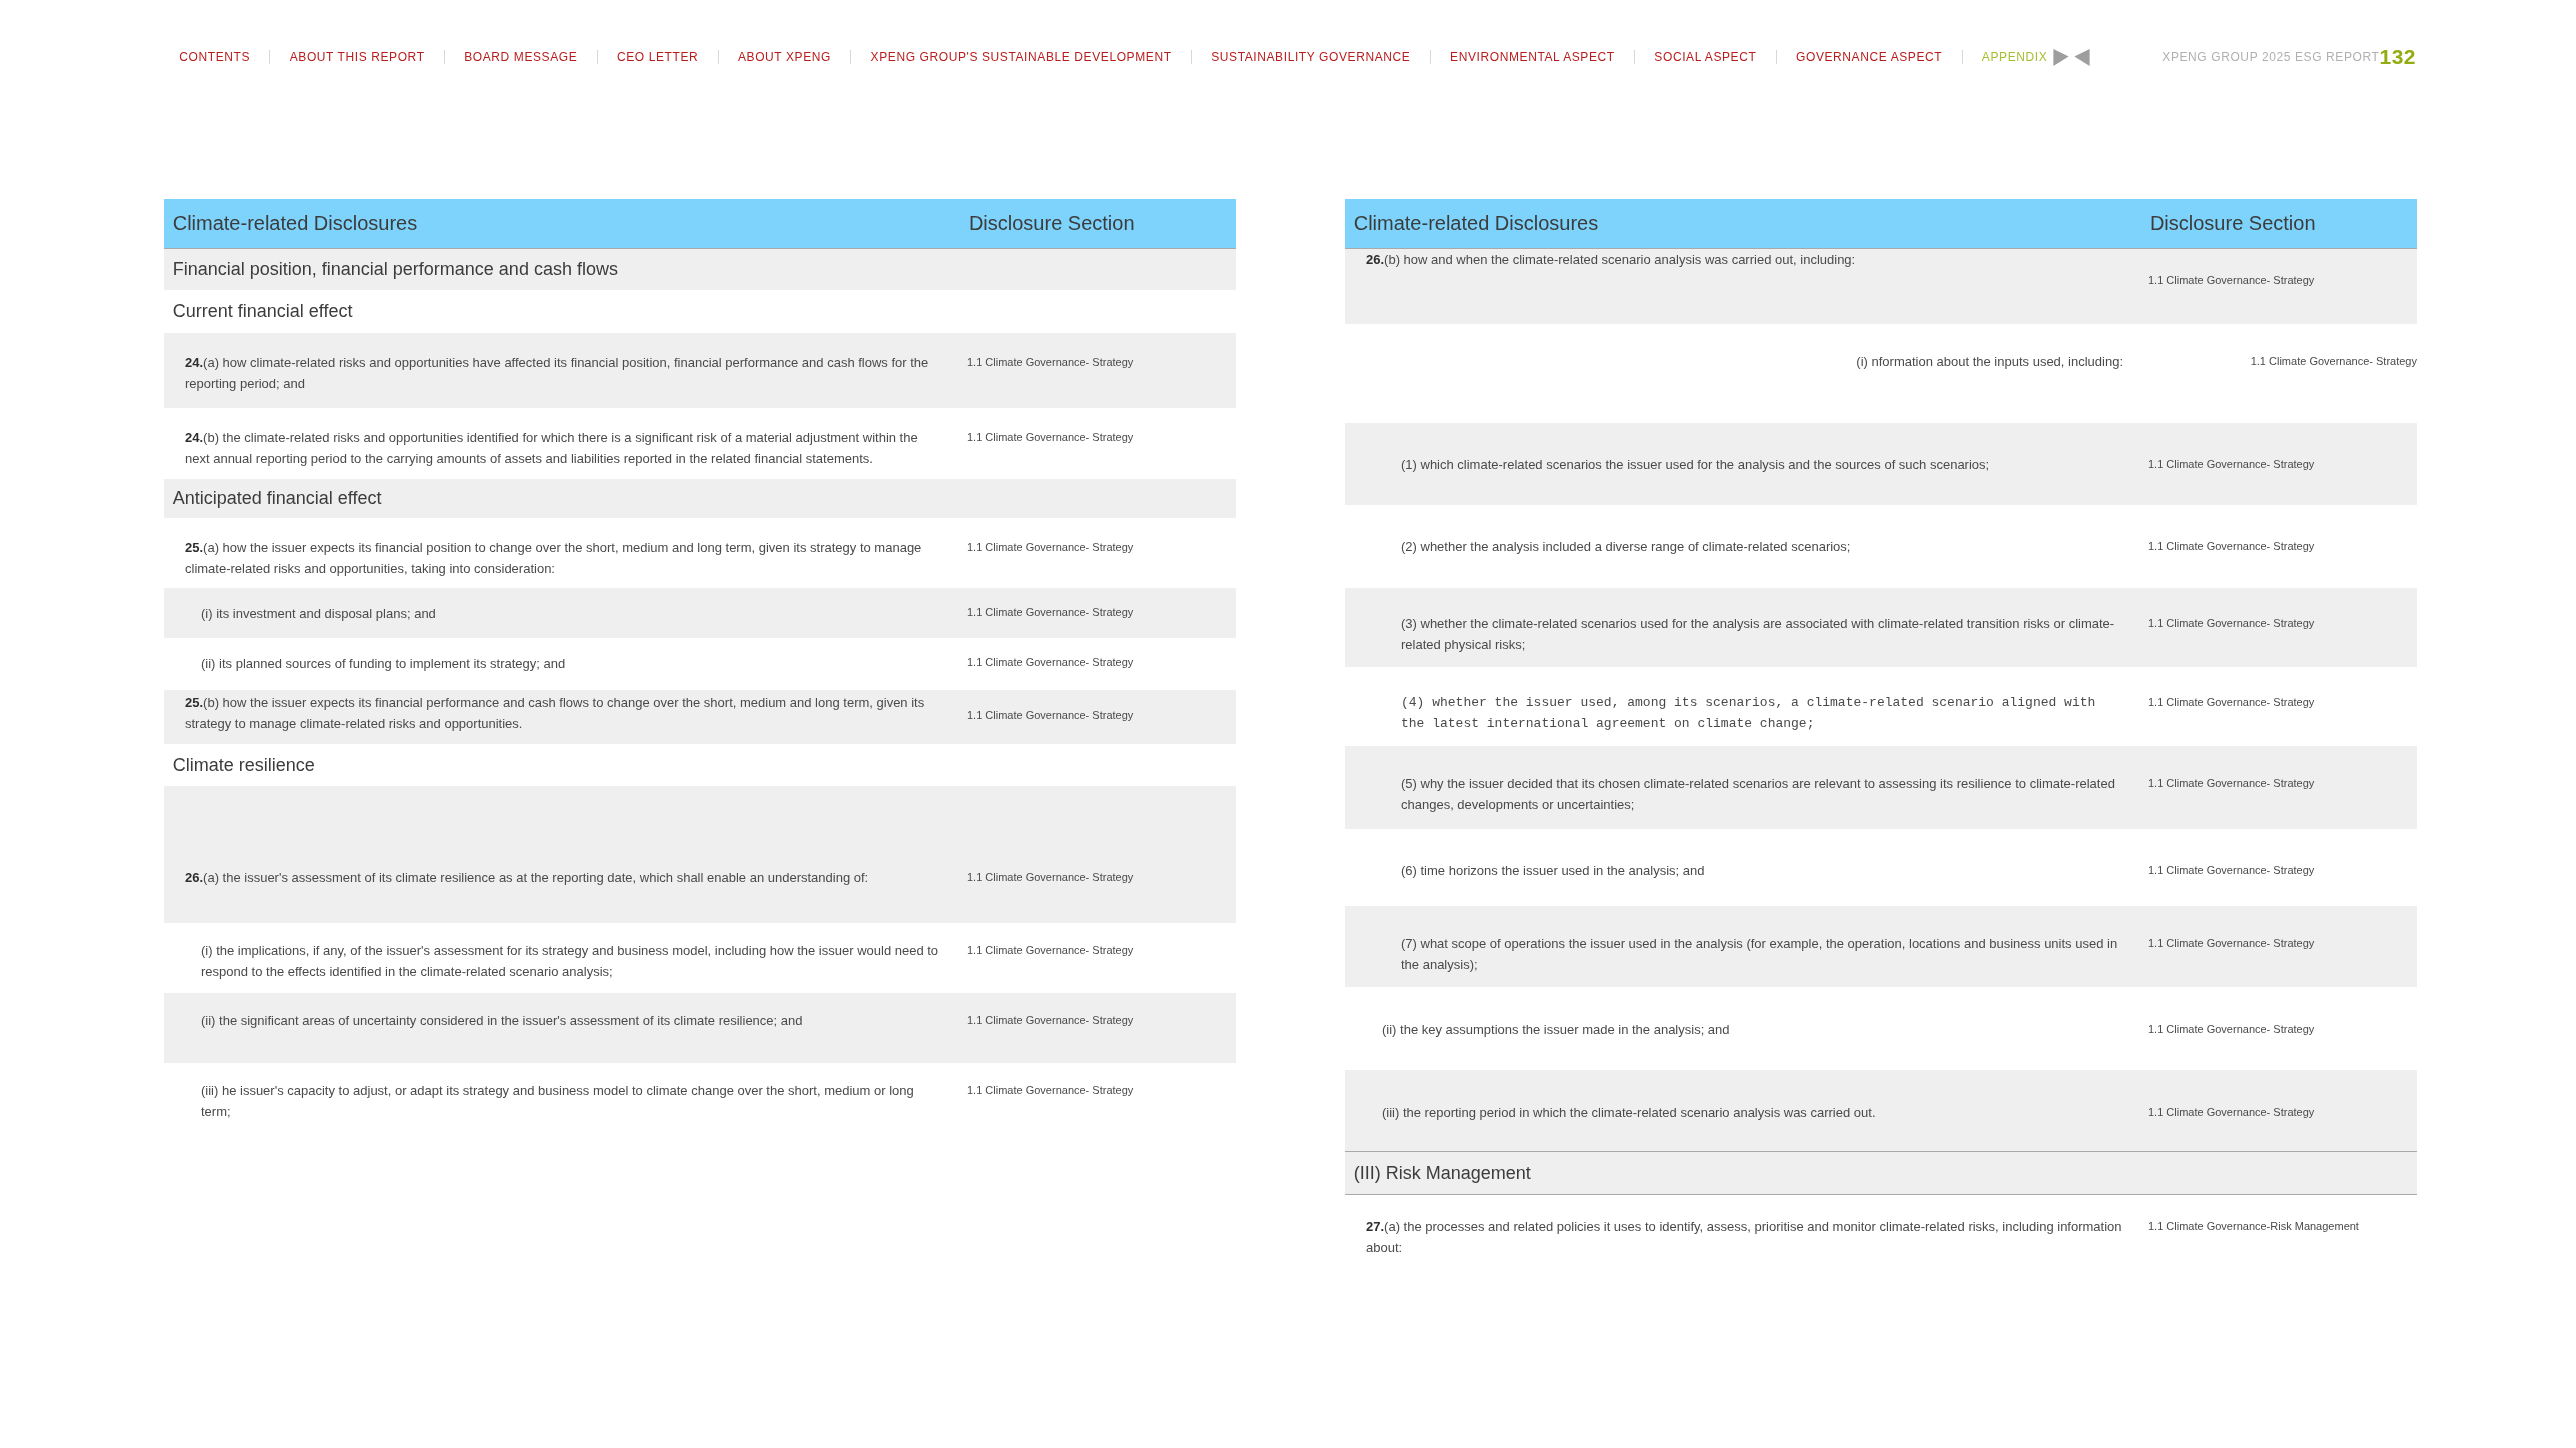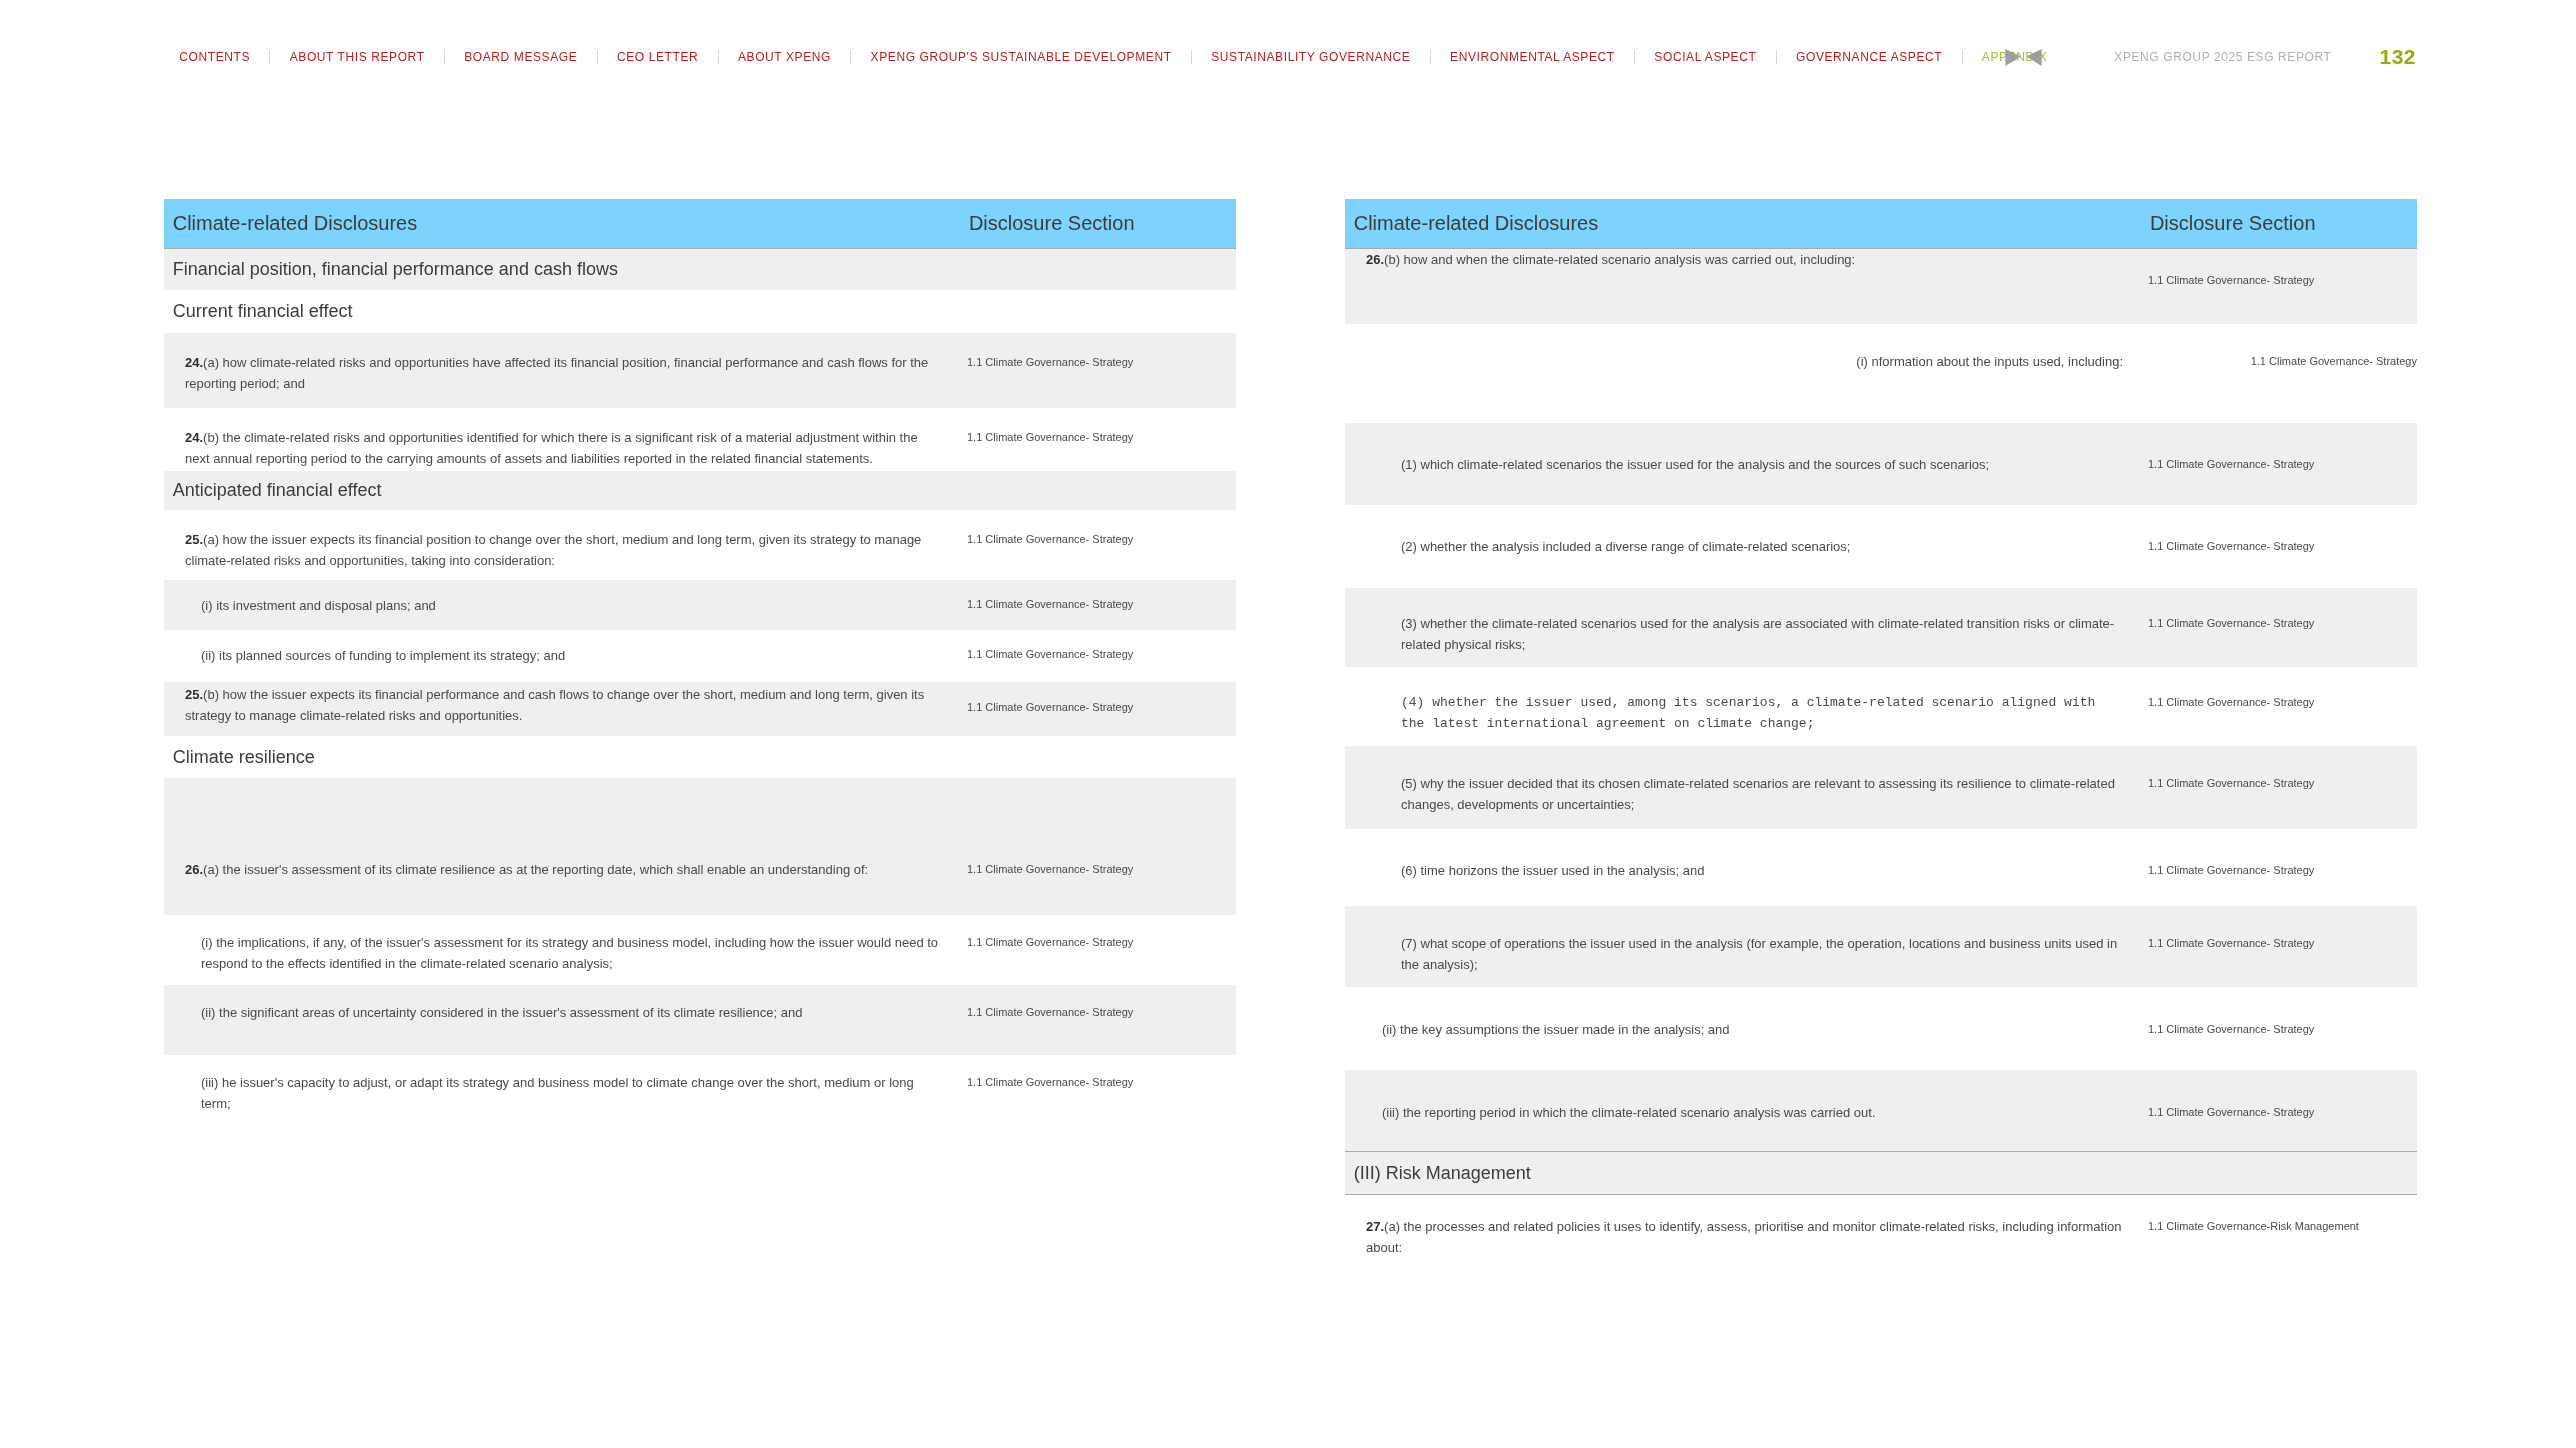--- a/index.html
+++ b/index.html
@@ -36,21 +36,20 @@
   .nav-right{
     position:absolute;right:0;top:0;height:114px;
     display:flex;align-items:center;
   }
   .logo-wrap{
     width:42px;height:29px;display:flex;align-items:center;justify-content:center;
     margin-right:70px;
   }
   .report-title{
     font-size:12px;letter-spacing:0.6px;color:#b0b0b0;white-space:nowrap;
-    margin-right:48px;
   }
   .page-num{
     font-size:21px;font-weight:bold;color:#93AC10;letter-spacing:0.5px;
     margin-right:160px;
   }
 
   
   .columns{
     position:absolute;top:199px;left:0;width:2576px;
   }
@@ -174,21 +173,21 @@
           <div class="band" style="height: 41px;">
             <div class="band-title">Financial position, financial performance and cash flows</div>
           </div>
           <div class="band white" style="height: 43px;">
             <div class="band-title">Current financial effect</div>
           </div>
           <div class="row alt" style="height: 75px;">
             <div class="row-main ind0" style="padding-top: 19.3px;"><span class="num">24.</span>(a) how climate-related risks and opportunities have affected its financial position, financial performance and cash flows for the reporting period; and</div>
             <div class="row-sec" style="padding-top: 21px;">1.1 Climate Governance- Strategy</div>
           </div>
-          <div class="row" style="height: 63px;">
+          <div class="row" style="height: 71px;">
             <div class="row-main ind0" style="padding-top: 19.3px;"><span class="num">24.</span>(b) the climate-related risks and opportunities identified for which there is a significant risk of a material adjustment within the next annual reporting period to the carrying amounts of assets and liabilities reported in the related financial statements.</div>
             <div class="row-sec" style="padding-top: 21px;">1.1 Climate Governance- Strategy</div>
           </div>
           <div class="band" style="height: 39px;">
             <div class="band-title">Anticipated financial effect</div>
           </div>
           <div class="row" style="height: 70px;">
             <div class="row-main ind0" style="padding-top: 19.3px;"><span class="num">25.</span>(a) how the issuer expects its financial position to change over the short, medium and long term, given its strategy to manage climate-related risks and opportunities, taking into consideration:</div>
             <div class="row-sec" style="padding-top: 21px;">1.1 Climate Governance- Strategy</div>
           </div>

